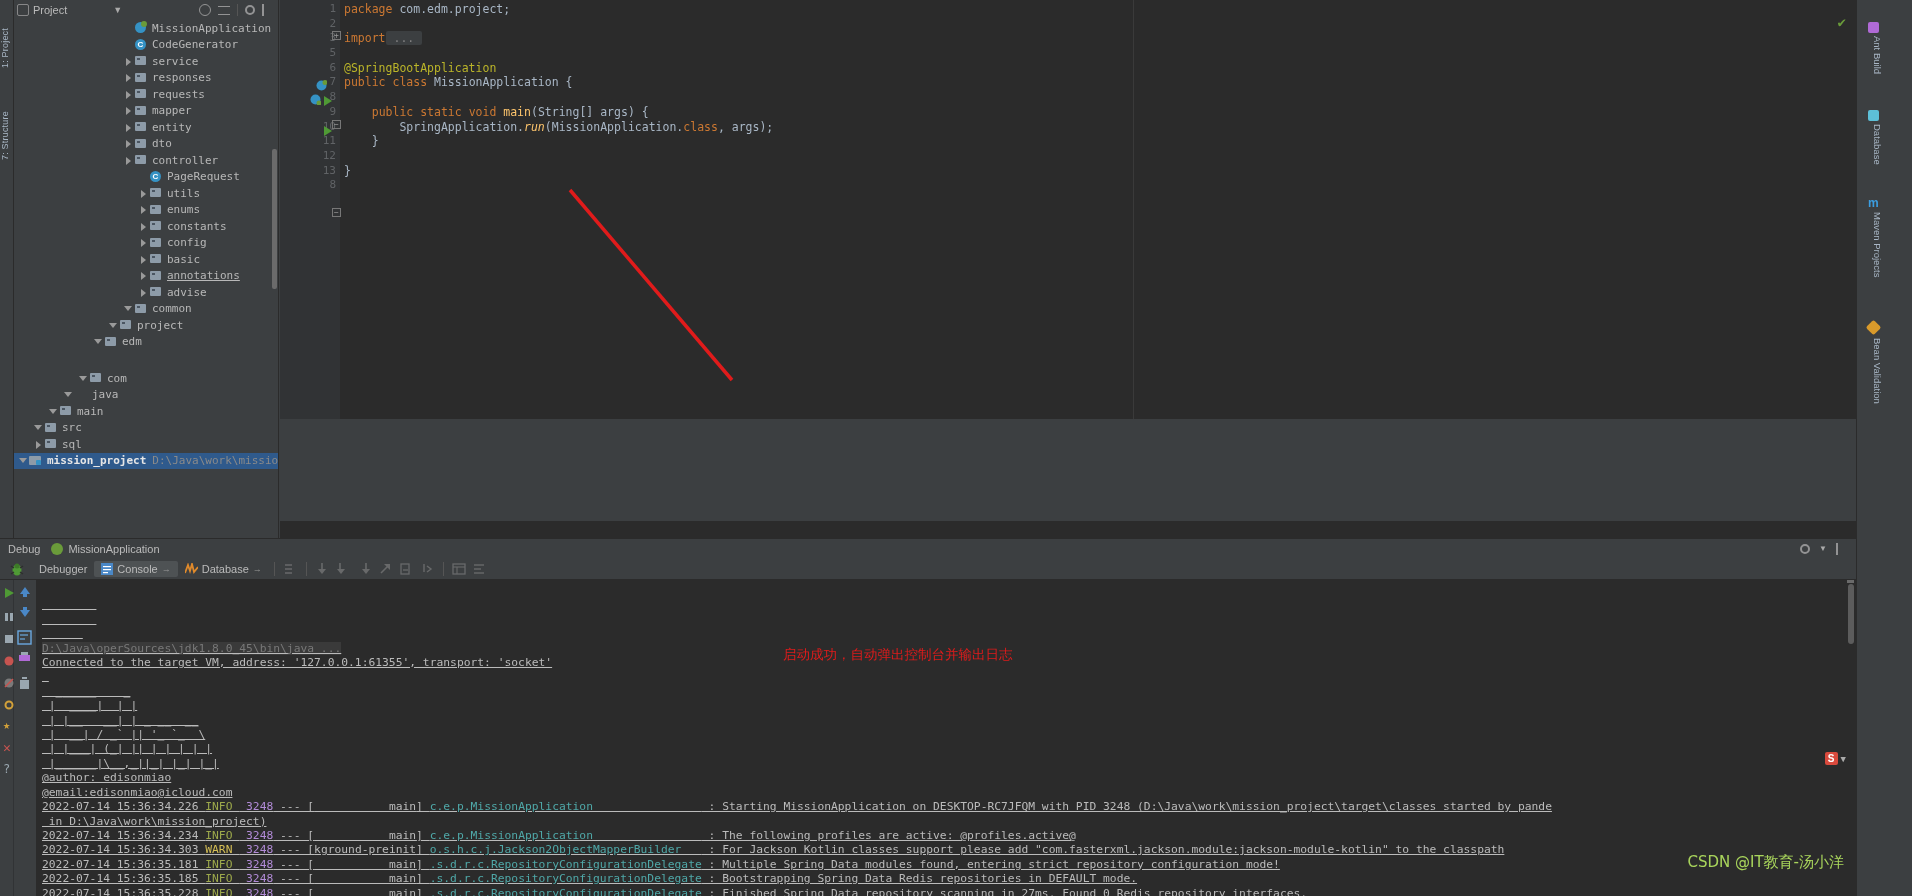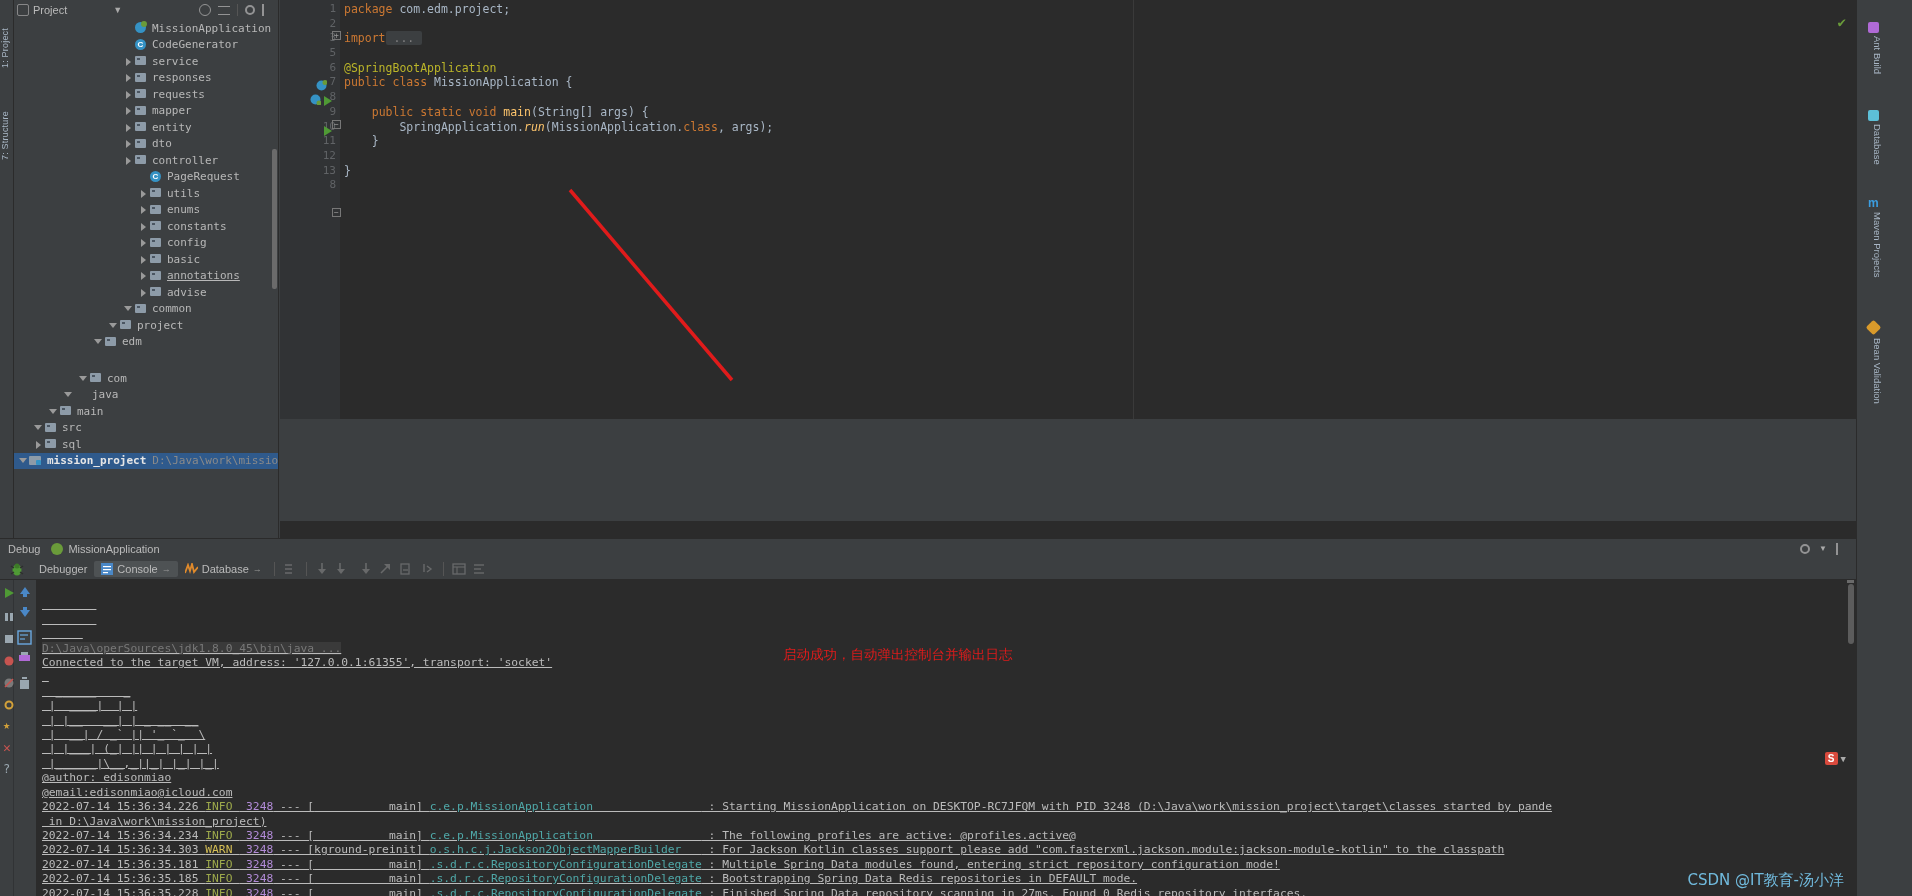--- a/index.html
+++ b/index.html
@@ -198,21 +198,21 @@
     position:absolute; right:2px; top:4px; width:6px; height:60px;
     background:#5c5c5c; border-radius:3px;
   }
   .console-topmark { position:absolute; right:2px; top:0; width:7px; height:3px; background:#6a6a6a;}
 
   .annot-cn {
     position:absolute; left:783px; top:646px; color:#e01b1b; font-size:13.5px;
     font-family:"DejaVu Sans","Liberation Sans",sans-serif; white-space:nowrap;
   }
   .watermark {
-    position:absolute; right:40px; bottom:6px; color:#7dd3fc; font-size:15px;
+    position:absolute; right:40px; bottom:24px; color:#bef264; font-size:15px;
     font-family:"DejaVu Sans","Liberation Sans",sans-serif; opacity:.85; white-space:nowrap;
   }
   .s-badge {
     position:absolute; right:38px; top:752px; display:flex; align-items:center; gap:3px;
   }
   .s-badge .s-sq {
     width:13px;height:13px;background:#d94a3d;color:#fff;font-size:10px;font-weight:bold;
     text-align:center;line-height:13px;font-family:"Liberation Sans",sans-serif;border-radius:2px;
   }
   .s-badge .s-dd { color:#aaa; font-size:9px; }

